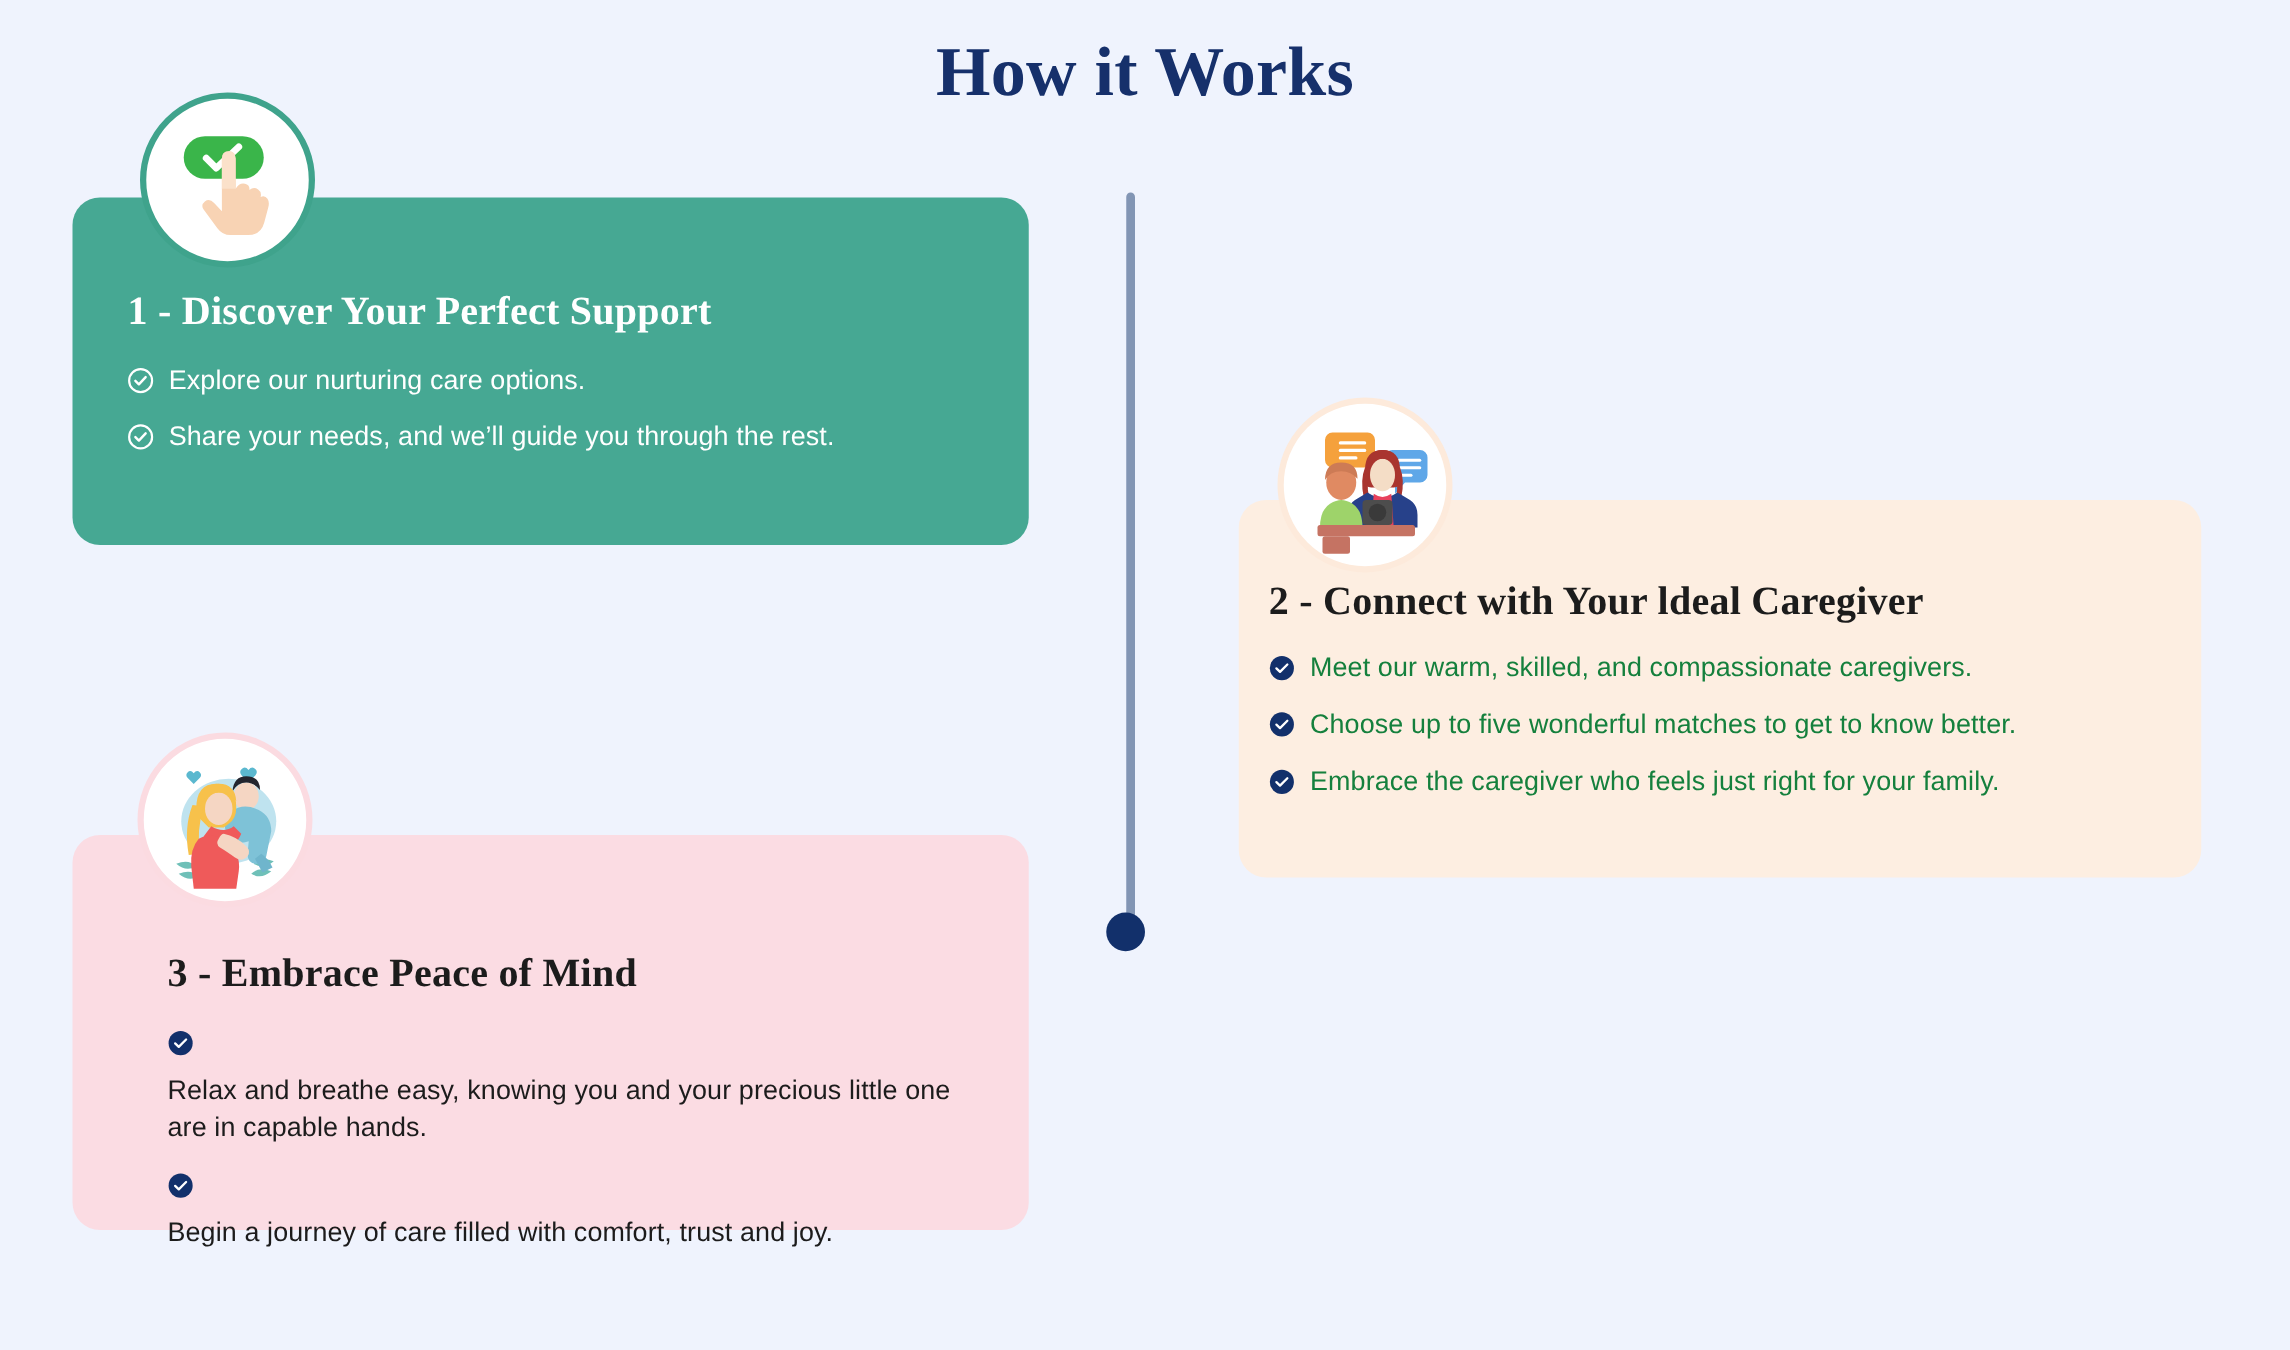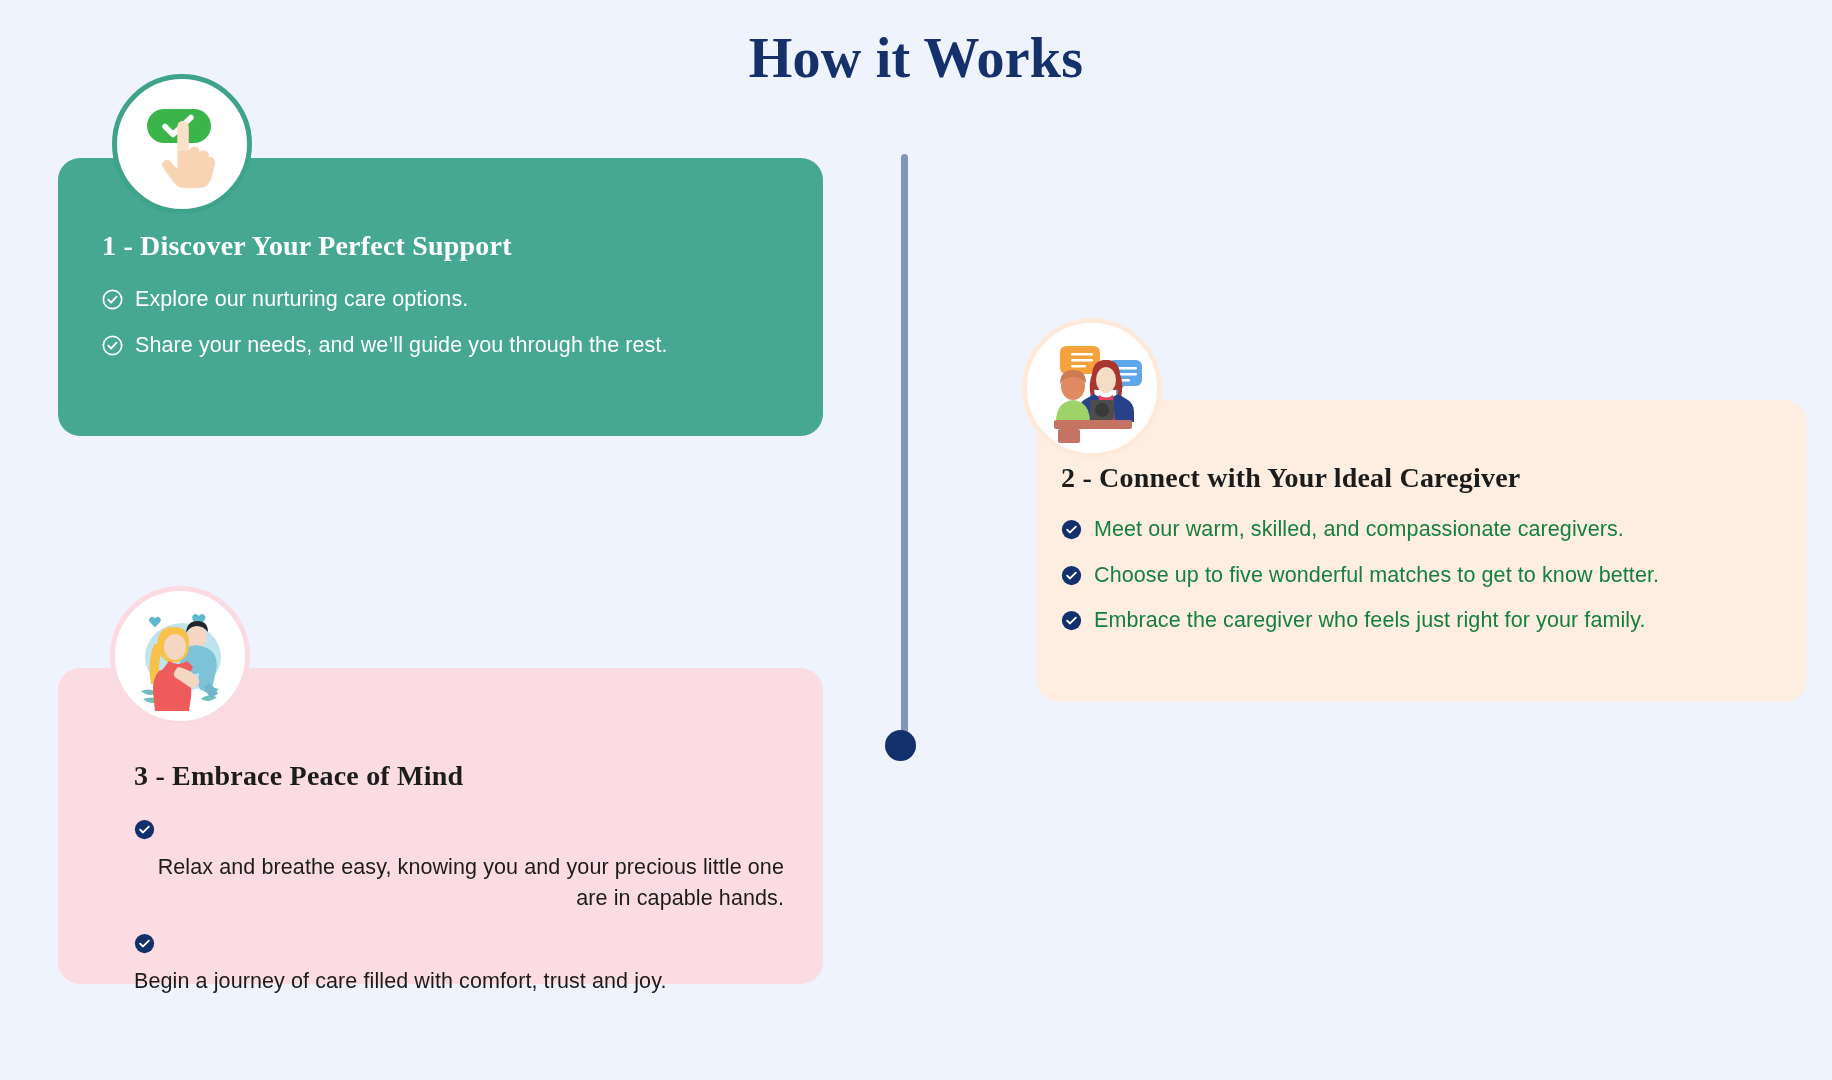--- a/index.html
+++ b/index.html
@@ -53,35 +53,34 @@
 
   
   .card {
     position: absolute;
     border-radius: 22px;
   }
 
   .card-title {
     font-family: "Liberation Serif", serif;
     font-weight: bold;
-    font-size: 28px;
+    font-size: 32px;
     letter-spacing: 0.2px;
     line-height: 1.15;
   }
 
   .bullet-list { list-style: none; }
 
   .bullet {
     display: flex;
     align-items: flex-start;
     gap: 12px;
     font-size: 21.5px;
     line-height: 1.42;
     letter-spacing: 0.1px;
-    text-align: right;
   }
 
   .bullet .check {
     flex: 0 0 auto;
     width: 21px;
     height: 21px;
     margin-top: 5px;
   }
   .bullet .check svg { display: block; width: 21px; height: 21px; }
 
@@ -92,21 +91,21 @@
     width: 765px;
     height: 278px;
     background: #46a893;
   }
   #card-1 .card-title { color: #ffffff; margin: 72px 0 0 44px; }
   #card-1 .bullet-list { margin: 22px 0 0 44px; }
   #card-1 .bullet { color: #ffffff; margin-bottom: 15px; }
 
   
   #card-2 {
-    left: 1037px;
+    left: 991px;
     top: 400px;
     width: 770px;
     height: 302px;
     background: #fdeee1;
   }
   #card-2 .card-title { color: #1c1c1c; margin: 62px 0 0 24px; }
   #card-2 .bullet-list { margin: 20px 0 0 24px; }
   #card-2 .bullet { color: #15803d; margin-bottom: 15px; }
 
   

